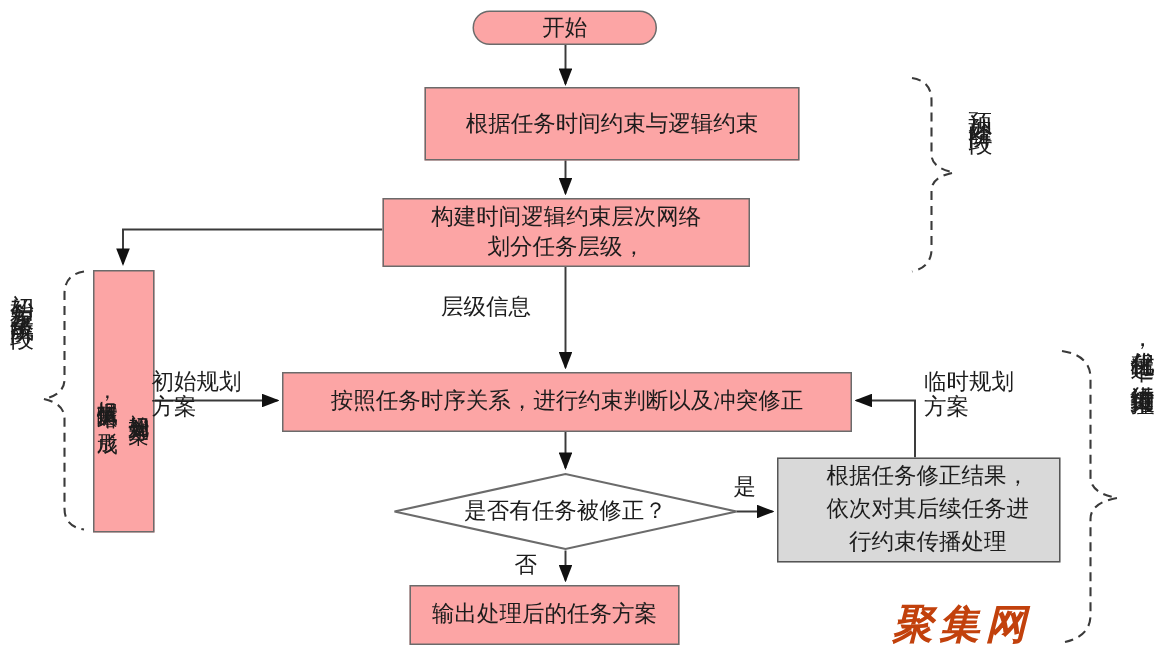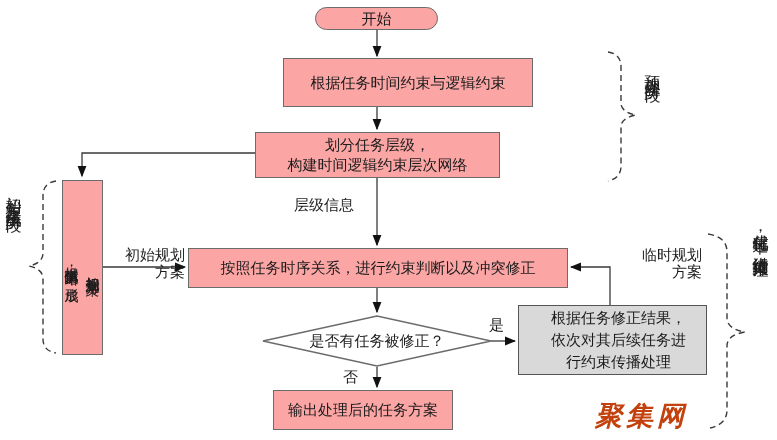--- a/index.html
+++ b/index.html
@@ -13,21 +13,21 @@
   .brace{stroke:#3a3a3a;stroke-width:1.4;fill:none;stroke-dasharray:6 4;}
   .node{
     position:absolute;box-sizing:border-box;background:#fca5a5;
     border:1.4px solid #6b6b6b;display:flex;flex-direction:column;
     align-items:center;justify-content:center;text-align:center;
     font-size:15px;line-height:20px;
   }
   .stadium{border-radius:13px;flex-direction:row;}
   .node.plain{border:none;background:transparent;}
   .gray{background:#d9d9d9;border-color:#555;line-height:22px;padding:0 13px;}
-  .edge-label{position:absolute;font-size:15px;line-height:17px;text-align:right;}
+  .edge-label{position:absolute;font-size:15px;line-height:17px;text-align:left;}
   .vtext{
     writing-mode:vertical-rl;text-orientation:upright;
     position:absolute;font-size:16px;letter-spacing:3px;line-height:1.1;
   }
   .vcol{writing-mode:vertical-rl;text-orientation:upright;font-size:14px;letter-spacing:1px;}
   .init-box{flex-direction:row;gap:1px;padding:2px 0;}
   .watermark{
     position:absolute;left:595px;top:398px;font-size:27px;font-weight:800;
     font-style:italic;letter-spacing:4px;color:#c2410c;
   }
@@ -60,22 +60,22 @@
 
   <div class="node stadium" style="left:315px;top:7px;width:123px;height:23px;">
     <span>开始</span>
   </div>
 
   <div class="node" style="left:253px;top:58px;width:250px;height:49px;margin-left:30px;">
     <div>根据任务时间约束与逻辑约束</div>
   </div>
 
   <div class="node" style="left:255px;top:132px;width:245px;height:46px;">
+    <div>构建时间逻辑约束层次网络</div>
     <div>划分任务层级，</div>
-    <div>构建时间逻辑约束层次网络</div>
   </div>
 
   <div class="node init-box" style="left:62px;top:180px;width:41px;height:175px;">
     <span class="vcol">根据赋值策略，形成</span>
     <span class="vcol">初始规划方案</span>
   </div>
 
   <div class="node" style="left:188px;top:248px;width:380px;height:40px;">
     <span>按照任务时序关系，进行约束判断以及冲突修正</span>
   </div>

